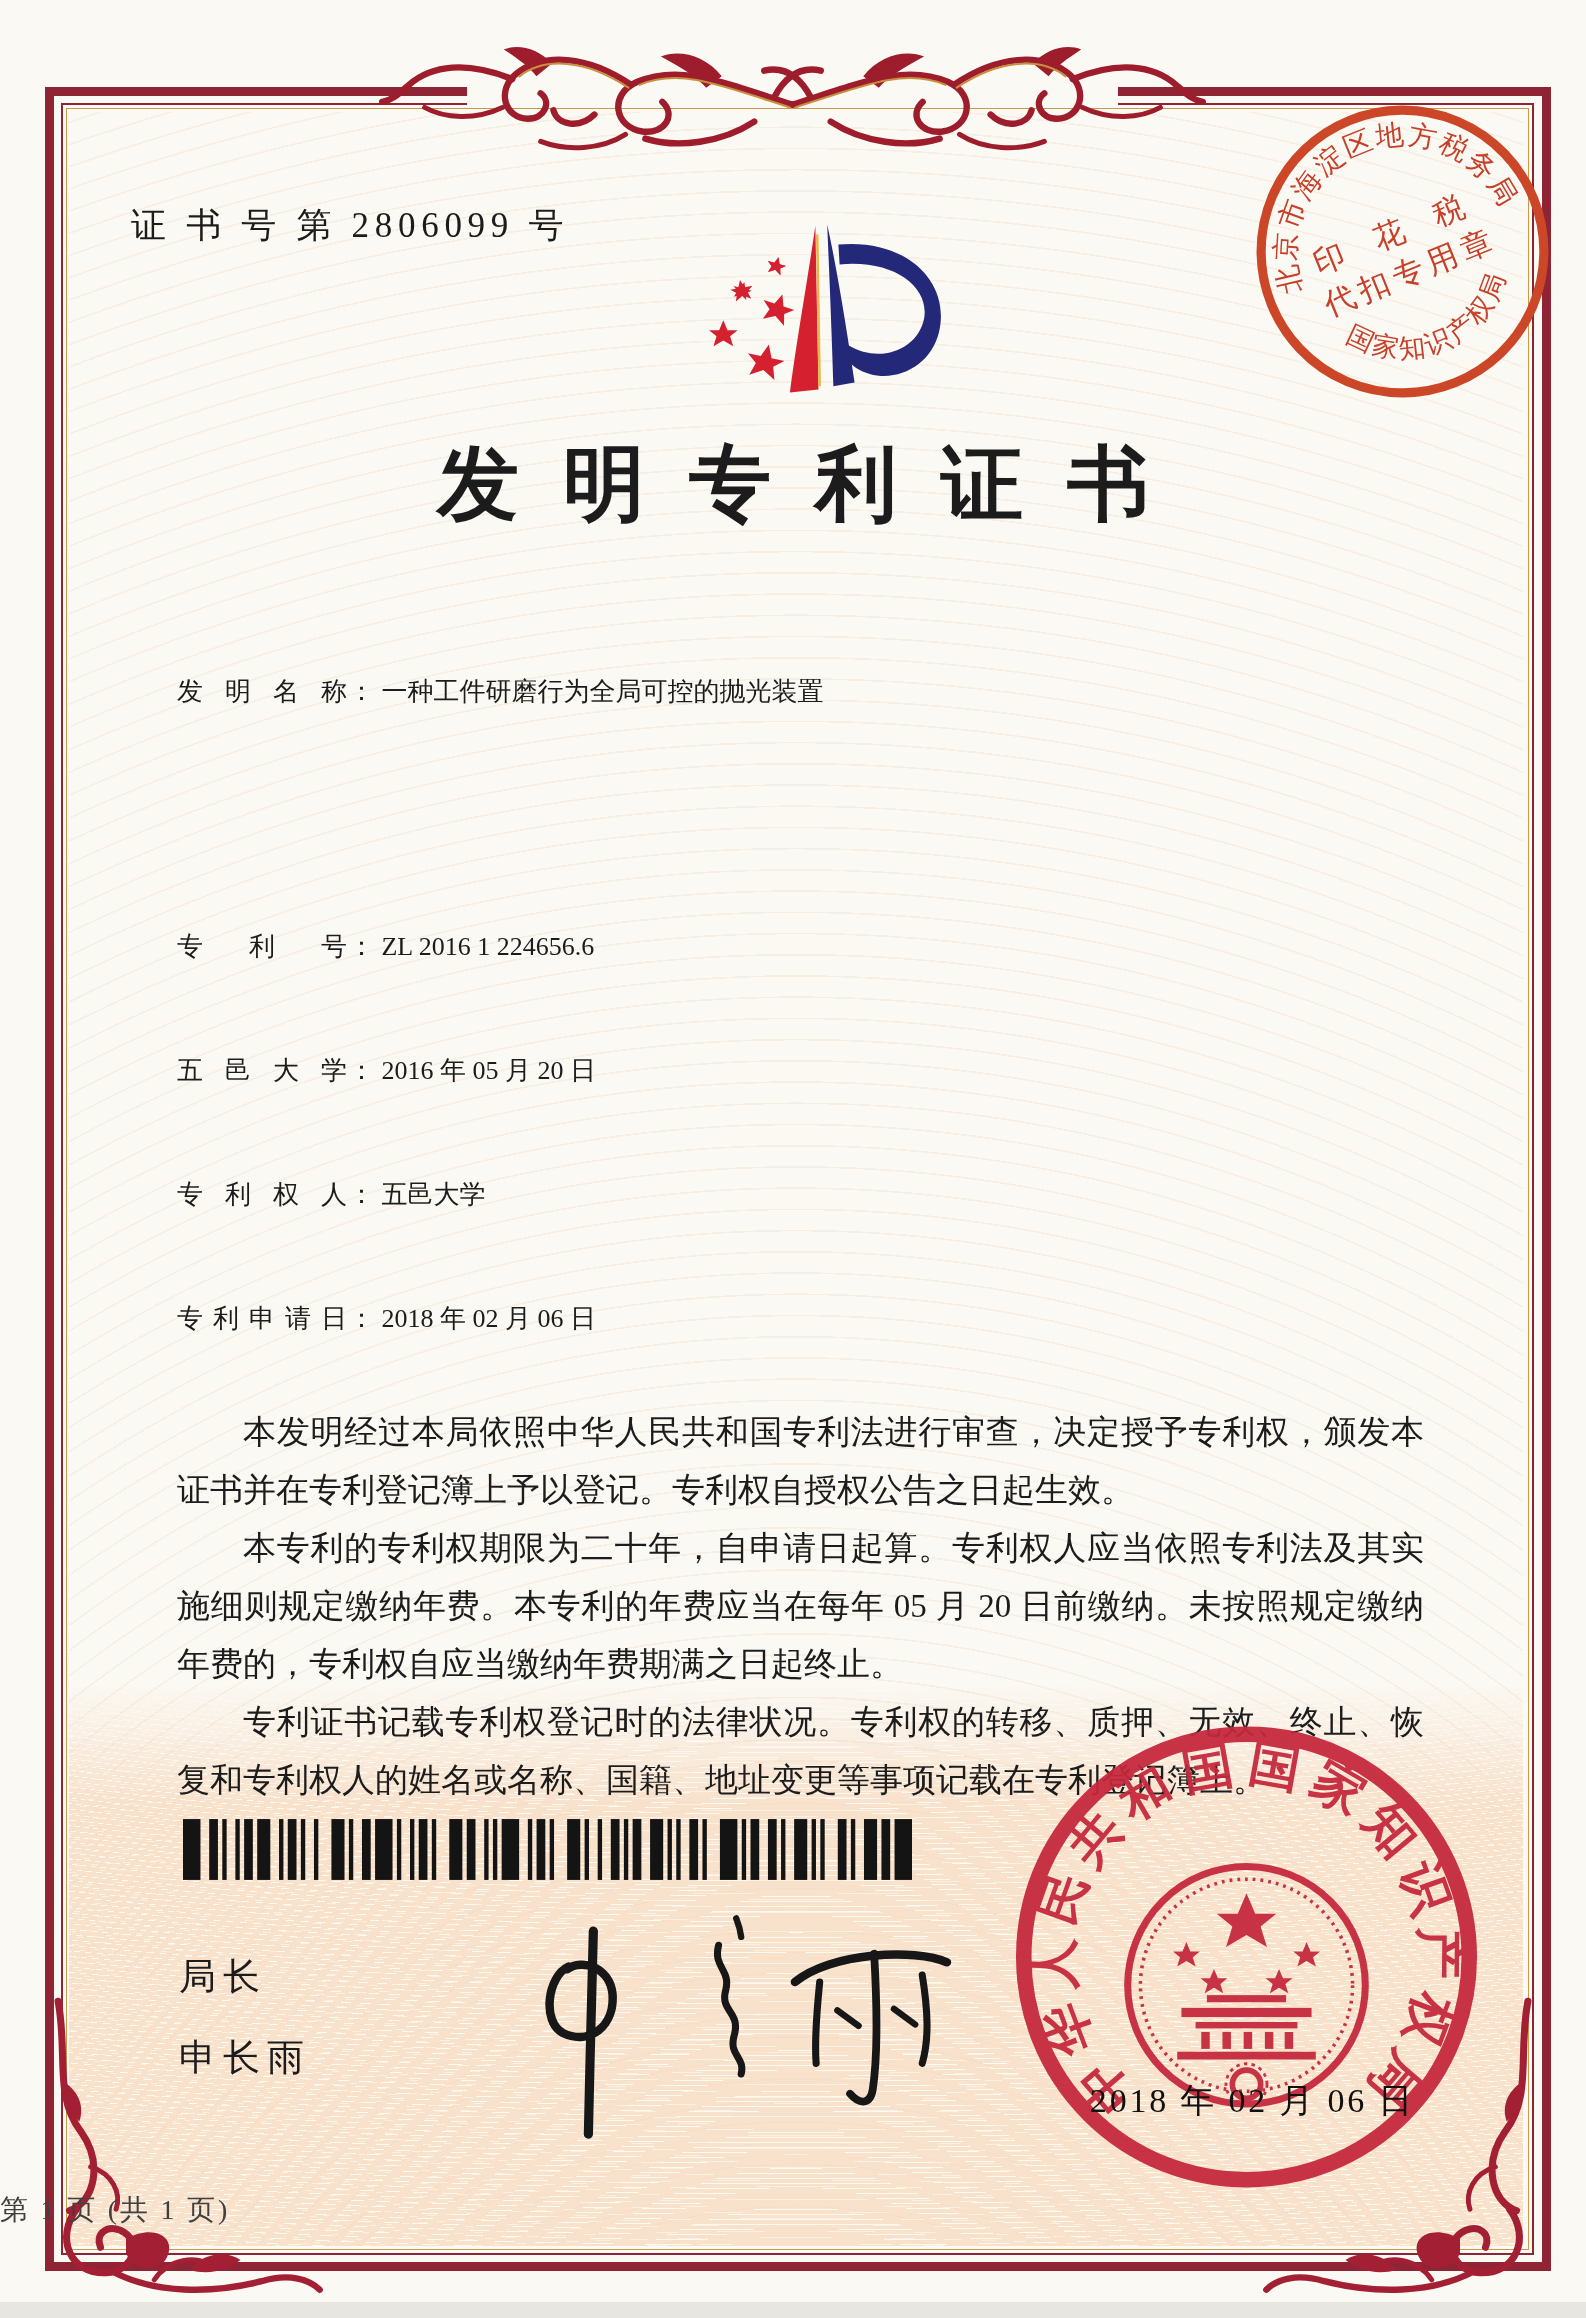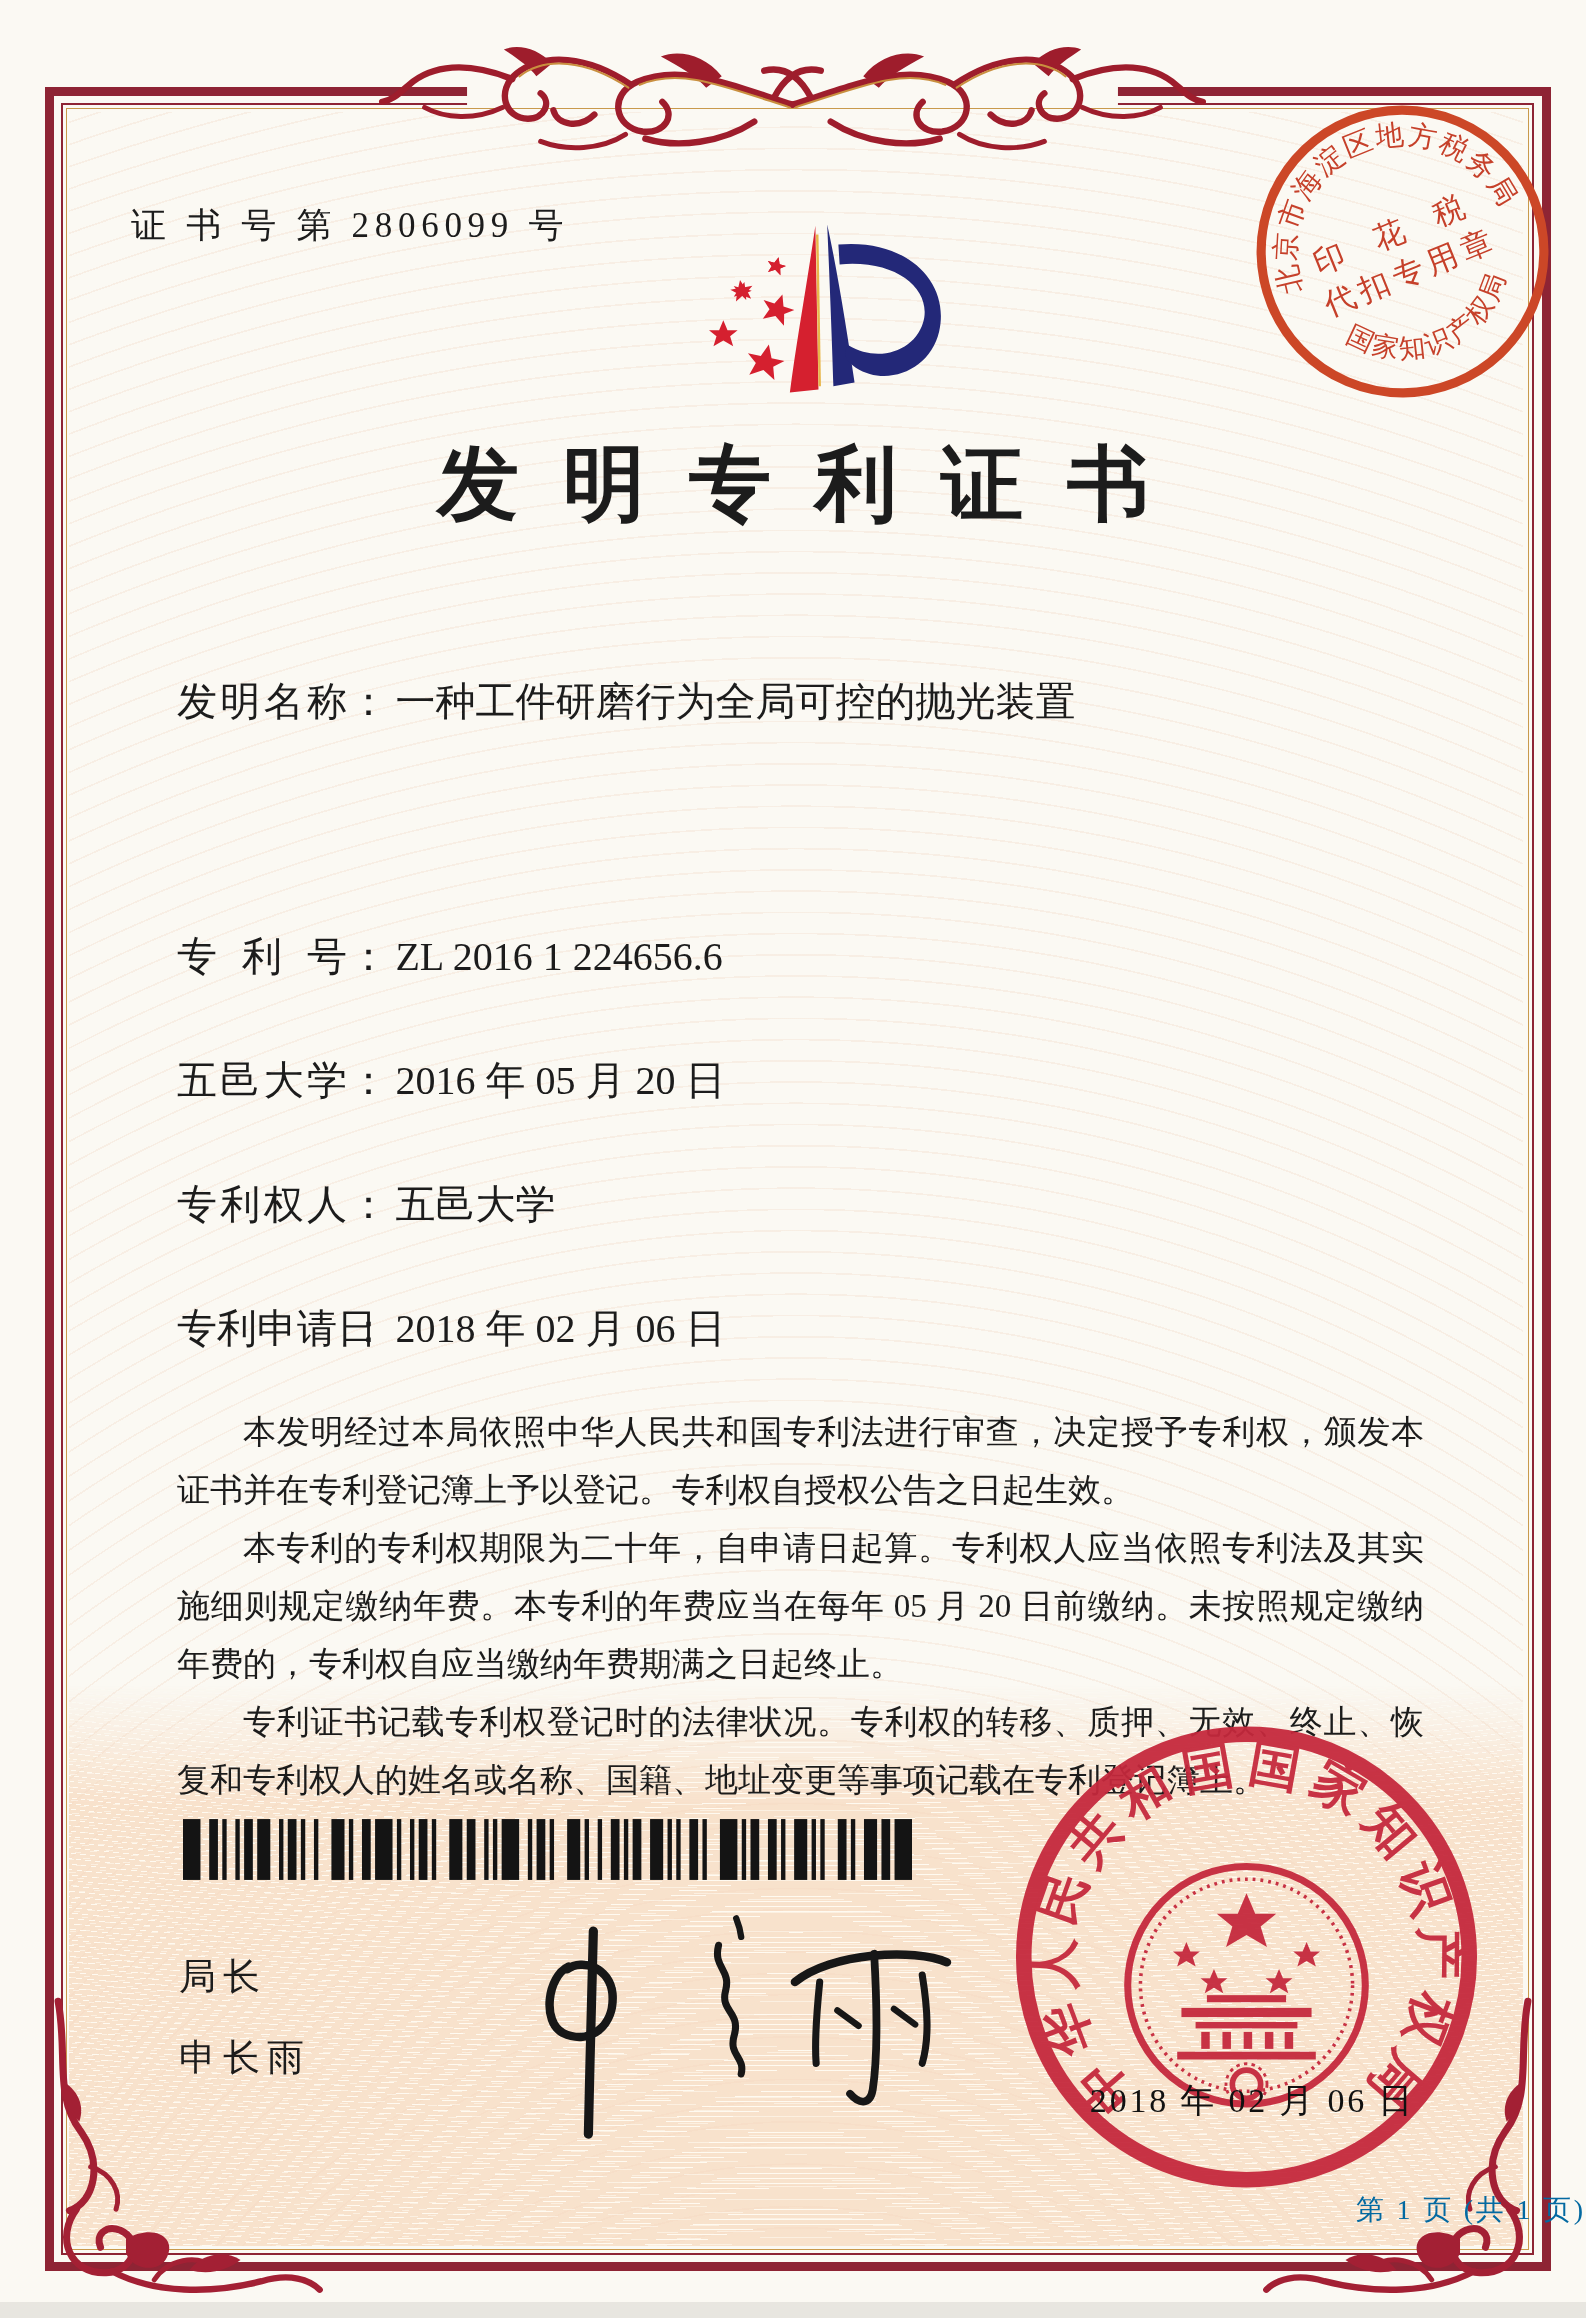--- a/index.html
+++ b/index.html
@@ -22,32 +22,32 @@
     background-color:rgba(246,216,188,0.72);
     background-image:
       repeating-radial-gradient(160% 120% at 50% -70%, rgba(255,251,242,0.95) 0 1.8px, rgba(255,251,242,0) 1.8px 17.7px),
       repeating-radial-gradient(160% 120% at 50% 195%, rgba(255,251,242,0.55) 0 1.4px, rgba(0,0,0,0) 1.4px 22px);
     -webkit-mask-image:linear-gradient(180deg, transparent 0, #000 120px);
     mask-image:linear-gradient(180deg, transparent 0, #000 120px);}
   
   .cert-number{position:absolute;left:131px;top:202px;font-size:35px;letter-spacing:5.7px;z-index:4;}
   .cert-title{position:absolute;left:0;right:0;top:430px;text-align:center;font-size:82px;font-weight:700;
     letter-spacing:44px;text-indent:44px;z-index:4;}
-  .field-row{position:absolute;left:177px;font-size:40px;z-index:4;white-space:nowrap;}
+  .field-row{position:absolute;left:177px;font-size:26px;z-index:4;white-space:nowrap;}
   .flabel{display:inline-block;width:170px;text-align:justify;text-align-last:justify;vertical-align:bottom;}
   .fcolon{display:inline-block;margin:0 7px 0 1.4px;}
   .r0{top:674px}.r1{top:801px}.r2{top:929px}.r3{top:1053px}.r4{top:1177px}.r5{top:1301px}
   .body-text{position:absolute;left:177px;width:1247px;top:1403px;z-index:4;
     font-size:33px;line-height:1.76;text-align:justify;}
   .body-text p{margin:0;text-indent:2em;}
   .chief-title{position:absolute;left:179px;top:1952px;font-size:37px;letter-spacing:7px;z-index:5;}
   .chief-name {position:absolute;left:179px;top:2033px;font-size:37px;letter-spacing:7px;z-index:5;}
   .seal-date{position:absolute;left:1005px;width:495px;top:2078px;text-align:center;
     font-size:34px;letter-spacing:2.8px;color:#111;z-index:6;}
-  .page-footer{position:absolute;left:0;right:0;top:2191px;text-align:right;font-size:28px;letter-spacing:2.8px;z-index:5;color:#0369a1;}
+  .page-footer{position:absolute;left:0;right:0;top:2191px;text-align:left;font-size:28px;letter-spacing:2.8px;z-index:5;color:#404040;}
   
   .logo-svg{position:absolute;left:658px;top:207px;z-index:4;}
   .top-ornament{position:absolute;left:368px;top:14px;z-index:4;}
   .corner-left {position:absolute;left:27px;top:1997px;z-index:4;}
   .corner-right{position:absolute;left:1255px;top:1997px;z-index:4;transform:scaleX(-1);}
   .tax-stamp{position:absolute;left:1247px;top:96px;z-index:5;transform:rotate(-22deg);}
   .barcode-svg{position:absolute;left:183px;top:1819px;z-index:5;}
   .signature-svg{position:absolute;left:425px;top:1897px;z-index:5;}
   .seal-svg{position:absolute;left:999px;top:1713px;z-index:5;opacity:0.94;}
   .stamp-text{font-family:"Liberation Serif","DejaVu Serif",serif;}

